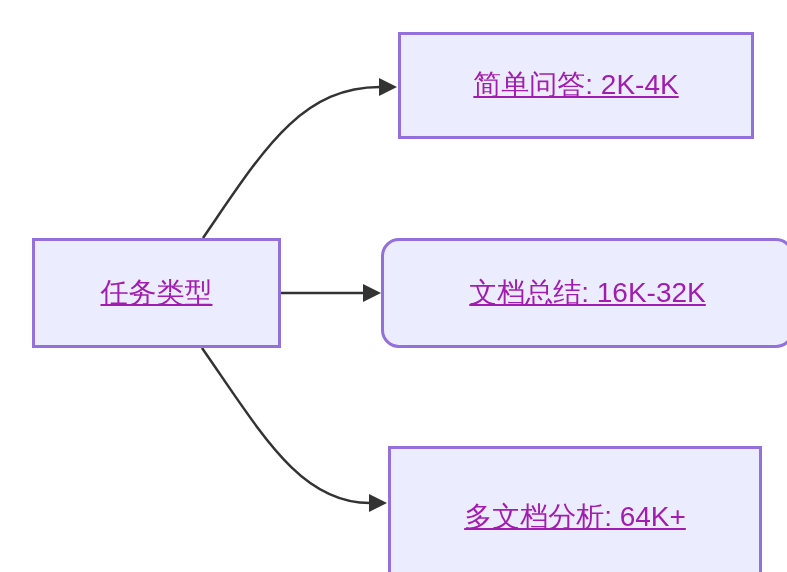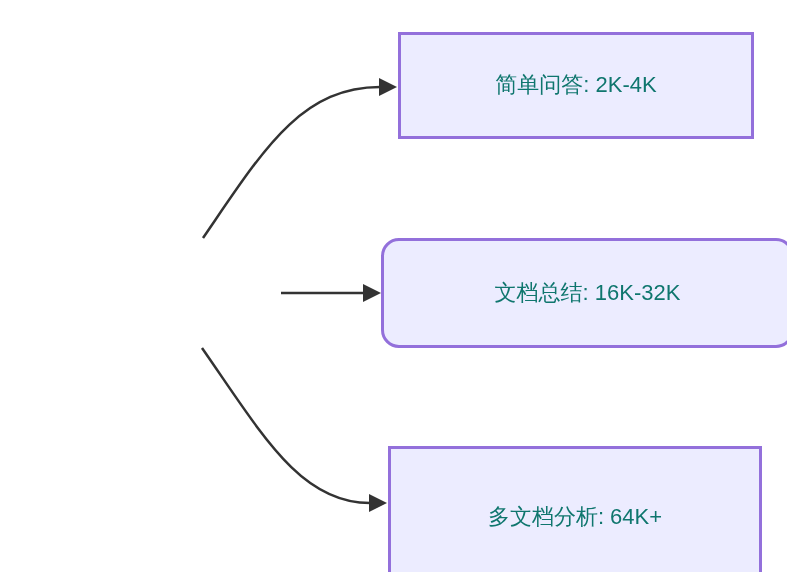--- a/index.html
+++ b/index.html
@@ -23,24 +23,25 @@
   .node {
     position: absolute;
     background: #ECECFF;
     border: 3px solid #9370DB;
     display: flex;
     align-items: center;
     justify-content: center;
     text-align: center;
   }
   .node .label {
-    color: #0f766e;
-    font-size: 22px;
+    color: #a21caf;
+    font-size: 28px;
     line-height: 1.3;
     white-space: nowrap;
+    text-decoration: underline;
   }
 
   .node-root    { left: 32px;  top: 238px; width: 249px; height: 110px; }
   .node-qa      { left: 398px; top: 32px;  width: 356px; height: 107px; }
   .node-summary { left: 381px; top: 238px; width: 413px; height: 110px; border-radius: 18px; }
   .node-multi   { left: 388px; top: 446px; width: 374px; height: 143px; }
 </style>
 </head>
 <body>
 
@@ -57,20 +58,23 @@
       <path d="M 281,293 L 365,293" fill="none" stroke-width="2.5" stroke="#333333"></path>
       <polygon points="363,284 381,293 363,302" fill="#333333"></polygon>
     </g>
 
     <g>
       <path d="M 202,348 C 262,434 300,503 370,503" fill="none" stroke-width="2.5" stroke="#333333"></path>
       <polygon points="369,494 387,503 369,512" fill="#333333"></polygon>
     </g>
   </svg>
 
+  <div class="node node-root">
+    <span class="label">任务类型</span>
+  </div>
 
   <div class="node node-qa">
     <span class="label">简单问答: 2K-4K</span>
   </div>
 
   <div class="node node-summary">
     <span class="label">文档总结: 16K-32K</span>
   </div>
 
   <div class="node node-multi">

